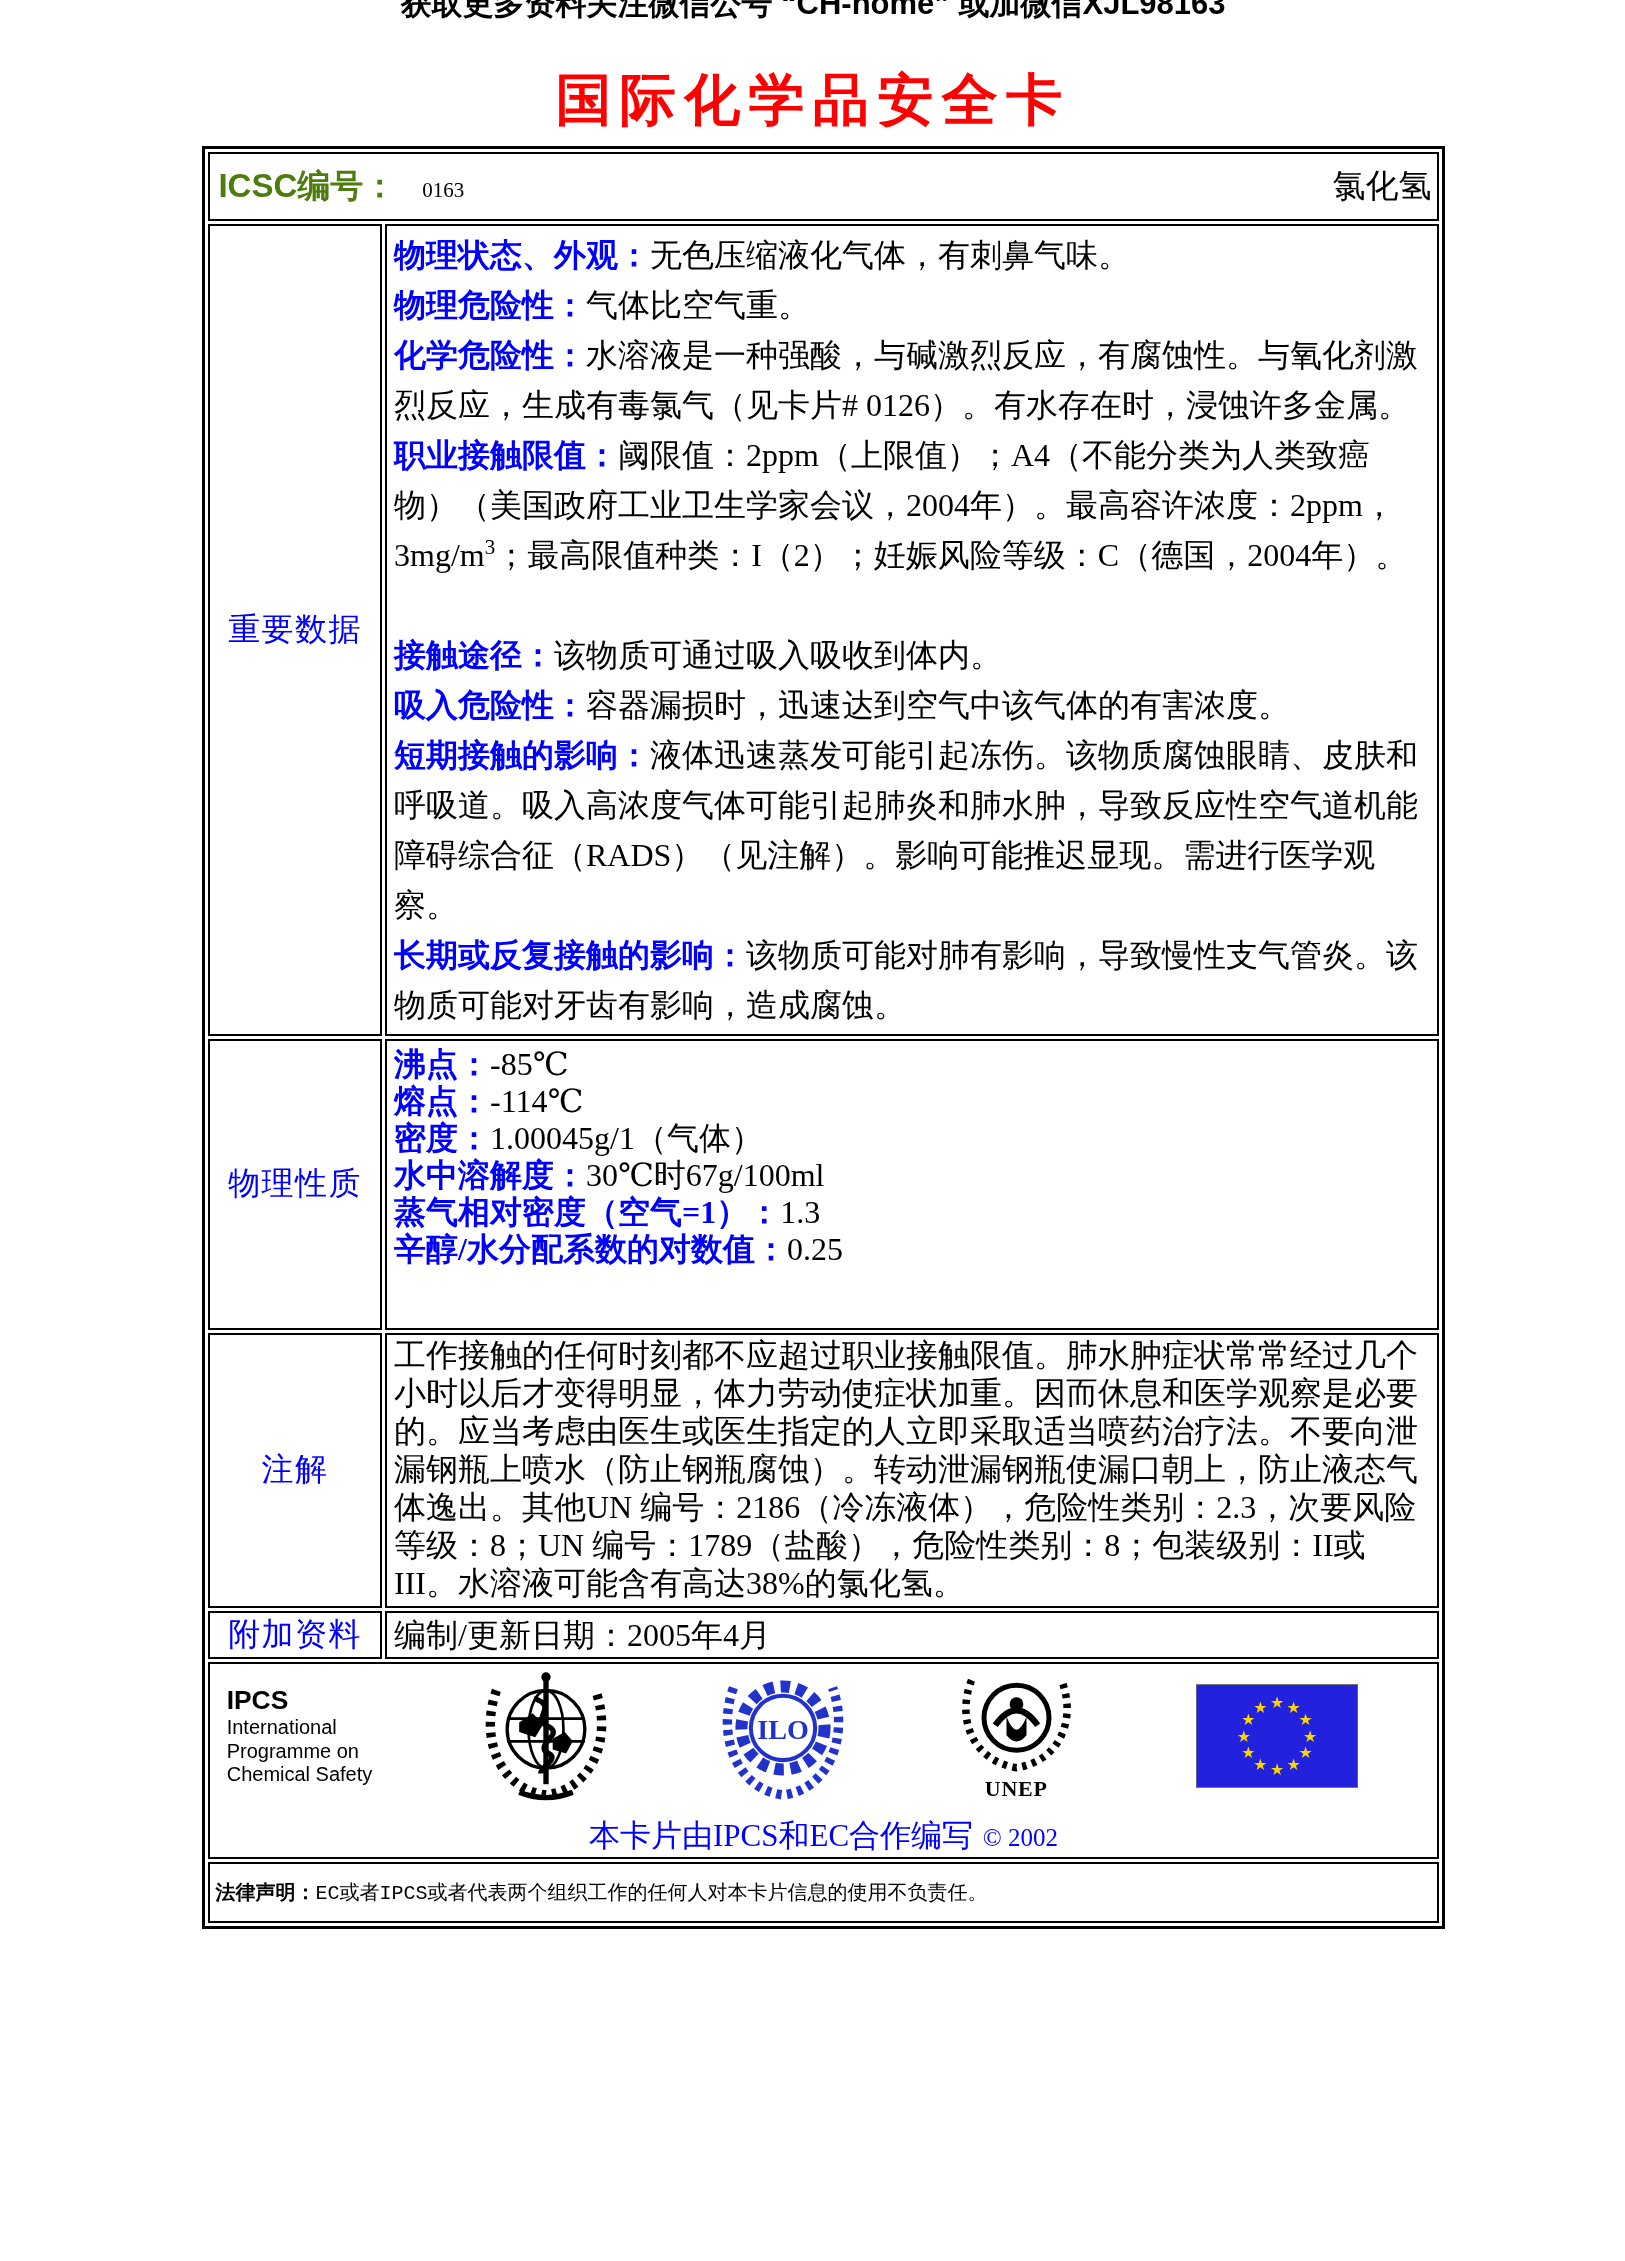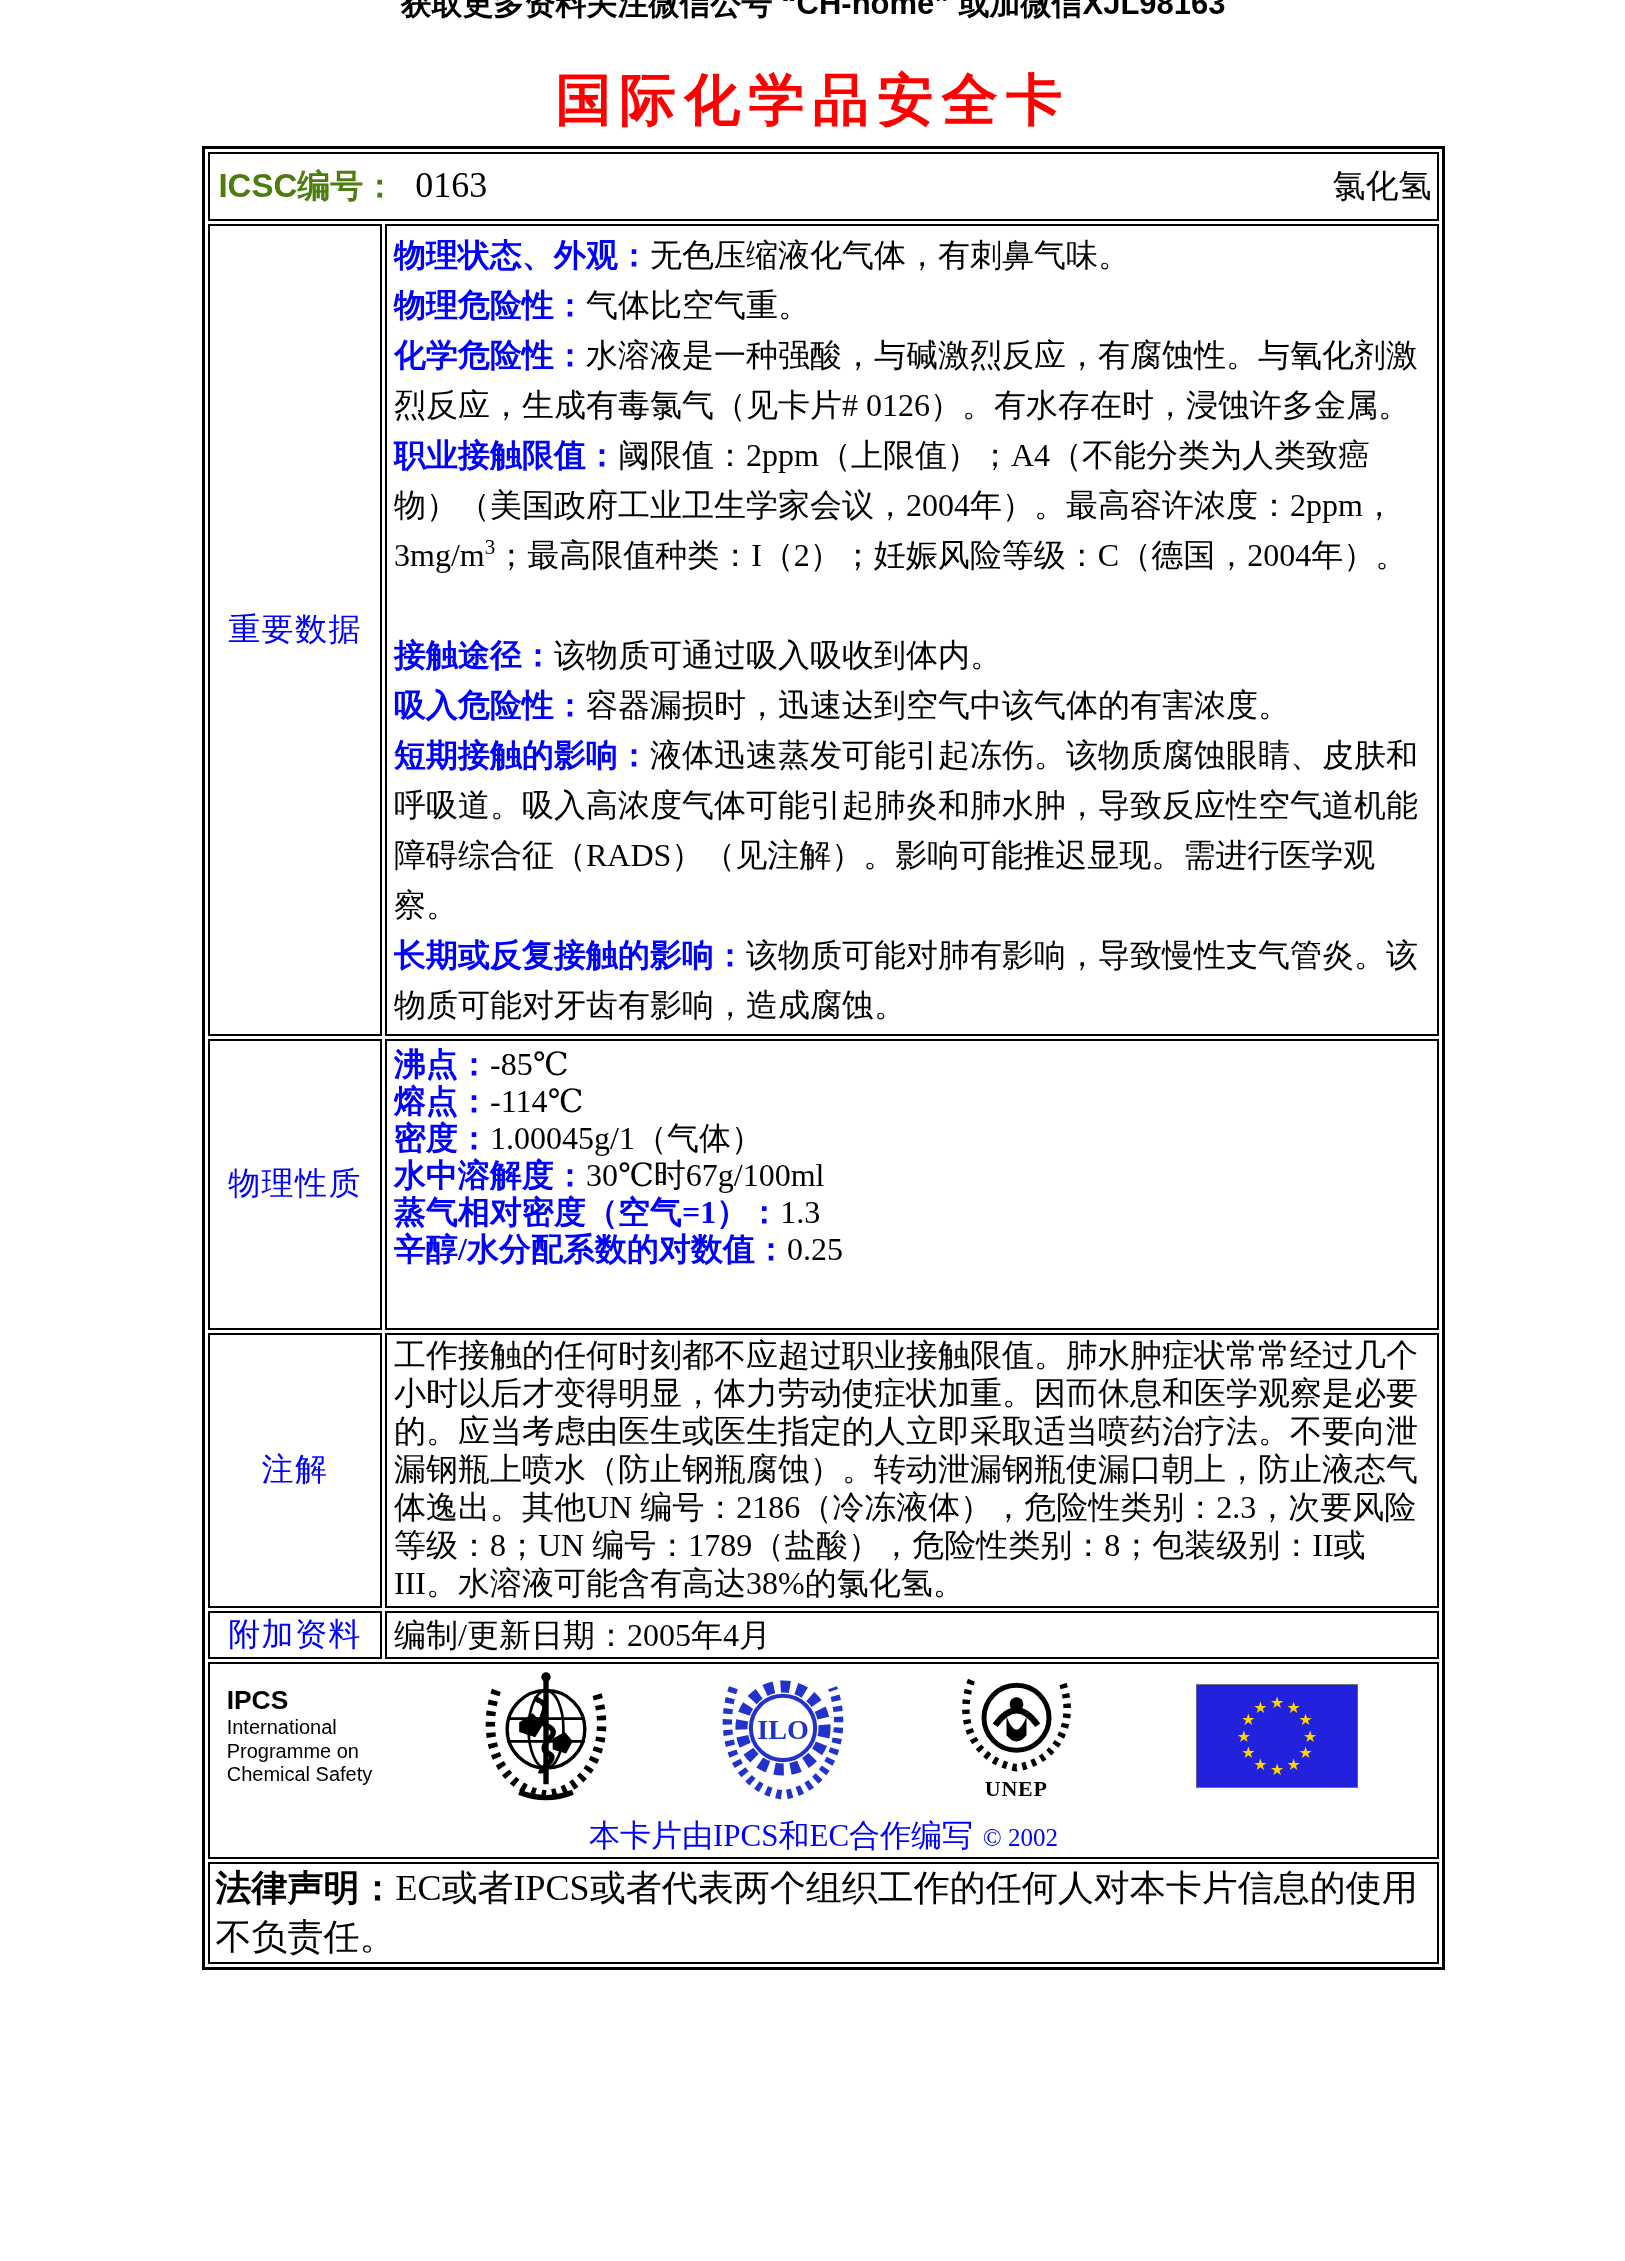--- a/index.html
+++ b/index.html
@@ -43,21 +43,21 @@
     padding:0;
   }
   col.c-label{width:174px;}
   
   .hdr-cell{height:65px;vertical-align:middle !important;}
   .hdr-flex{display:flex;justify-content:space-between;align-items:center;padding:0 5.6px 0 8.4px;}
   .icsc-label{
     color:#4d7c0f;font-weight:bold;font-size:33px;
     font-family:"Liberation Sans","DejaVu Sans",sans-serif;
   }
-  .icsc-number{font-size:36px;margin-left:19px;}
+  .icsc-number{font-size:21px;margin-left:26px;}
   .chem-name{font-size:33px;}
   
   .row-label{
     vertical-align:middle !important;
     text-align:center;
     color:#0000ff;
     font-size:32px;
     letter-spacing:1.4px;
   }
   
@@ -90,21 +90,21 @@
   .unep-text{font-size:22px;font-weight:bold;letter-spacing:0.7px;margin-top:-4.2px;}
   .eu-flag{margin-left:117px;}
   .logos-caption{
     text-align:center;margin-top:9.7px;
     color:#0000ff;
   }
   .caption-main{font-size:31px;font-weight:normal;}
   .caption-copy{font-size:25px;margin-left:9.7px;}
   
   .legal-cell{height:57px;vertical-align:middle !important;}
-  .legal{font-size:36px;padding:0 5.6px;}
+  .legal{font-size:20px;padding:0 5.6px;font-family:Liberation Mono, monospace;}
   .legal-label{font-weight:bold;}
 </style>
 </head>
 <body>
 
 <div class="top-note">获取更多资料关注微信公号 “CH-home” 或加微信XJL98163</div>
 
 <div class="main-title">国际化学品安全卡</div>
 
 <table class="card">

